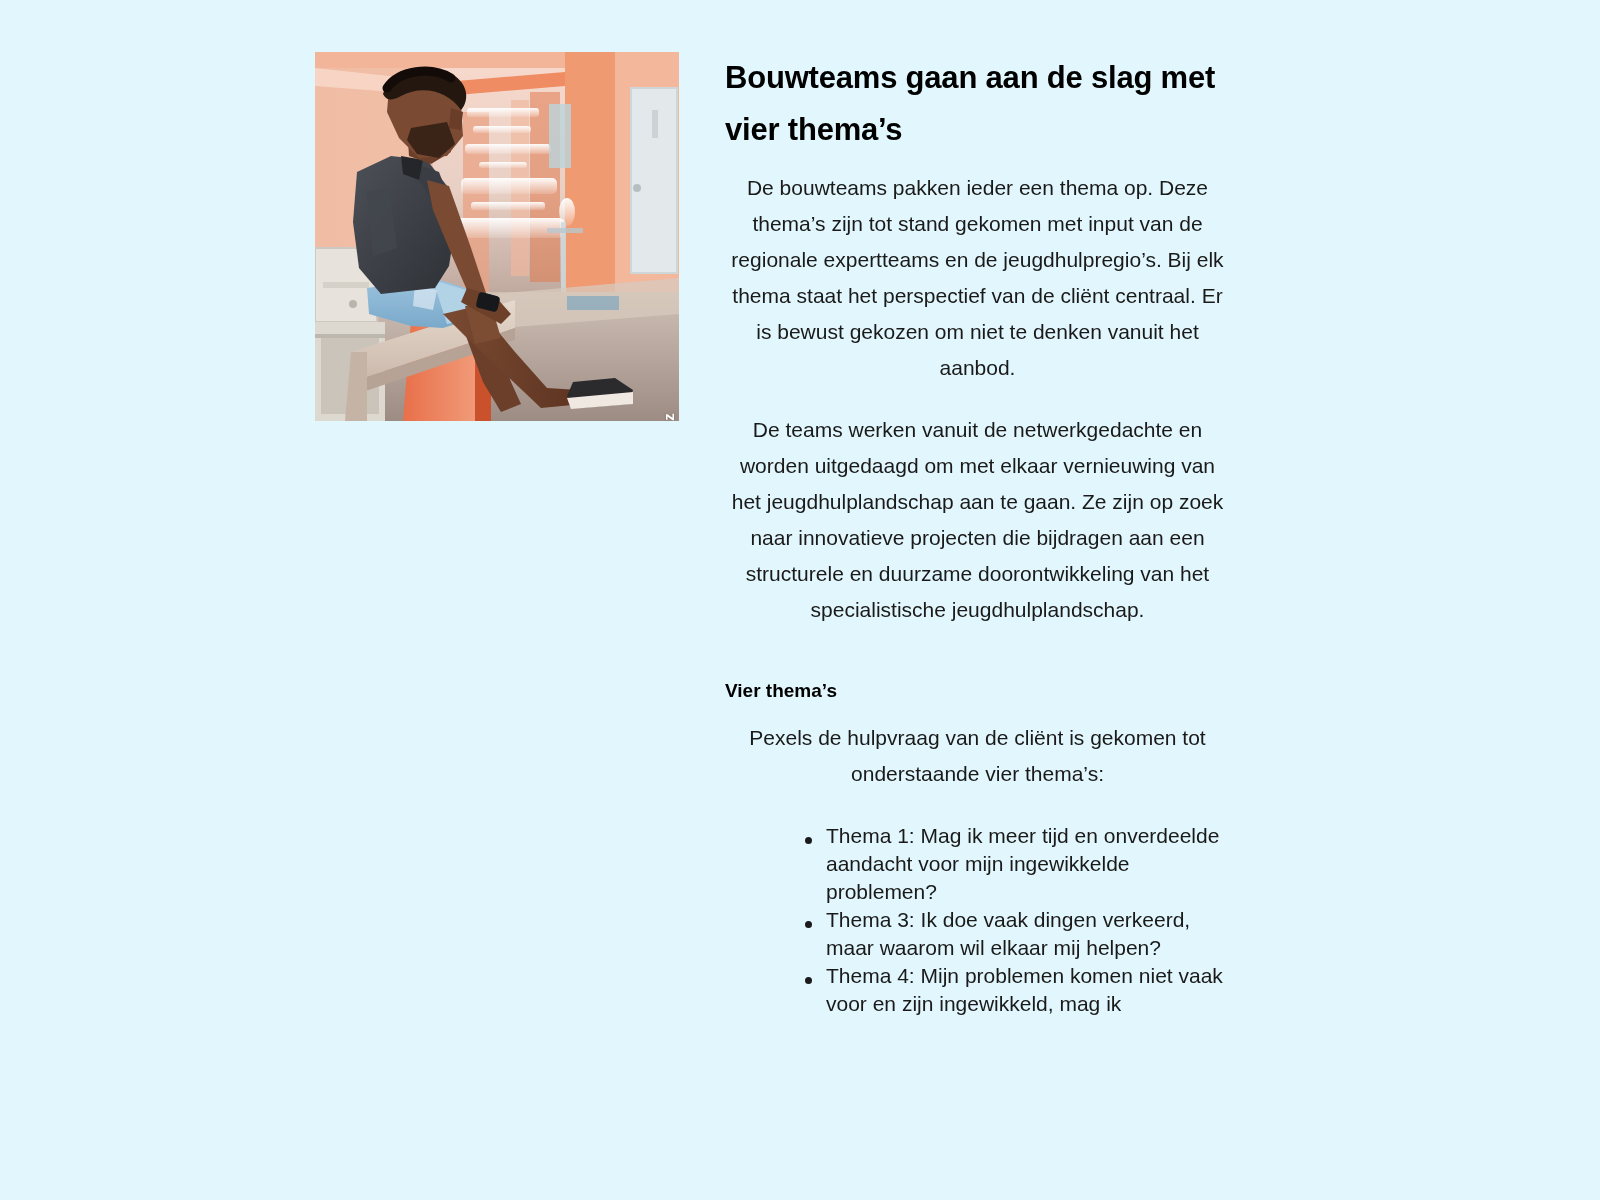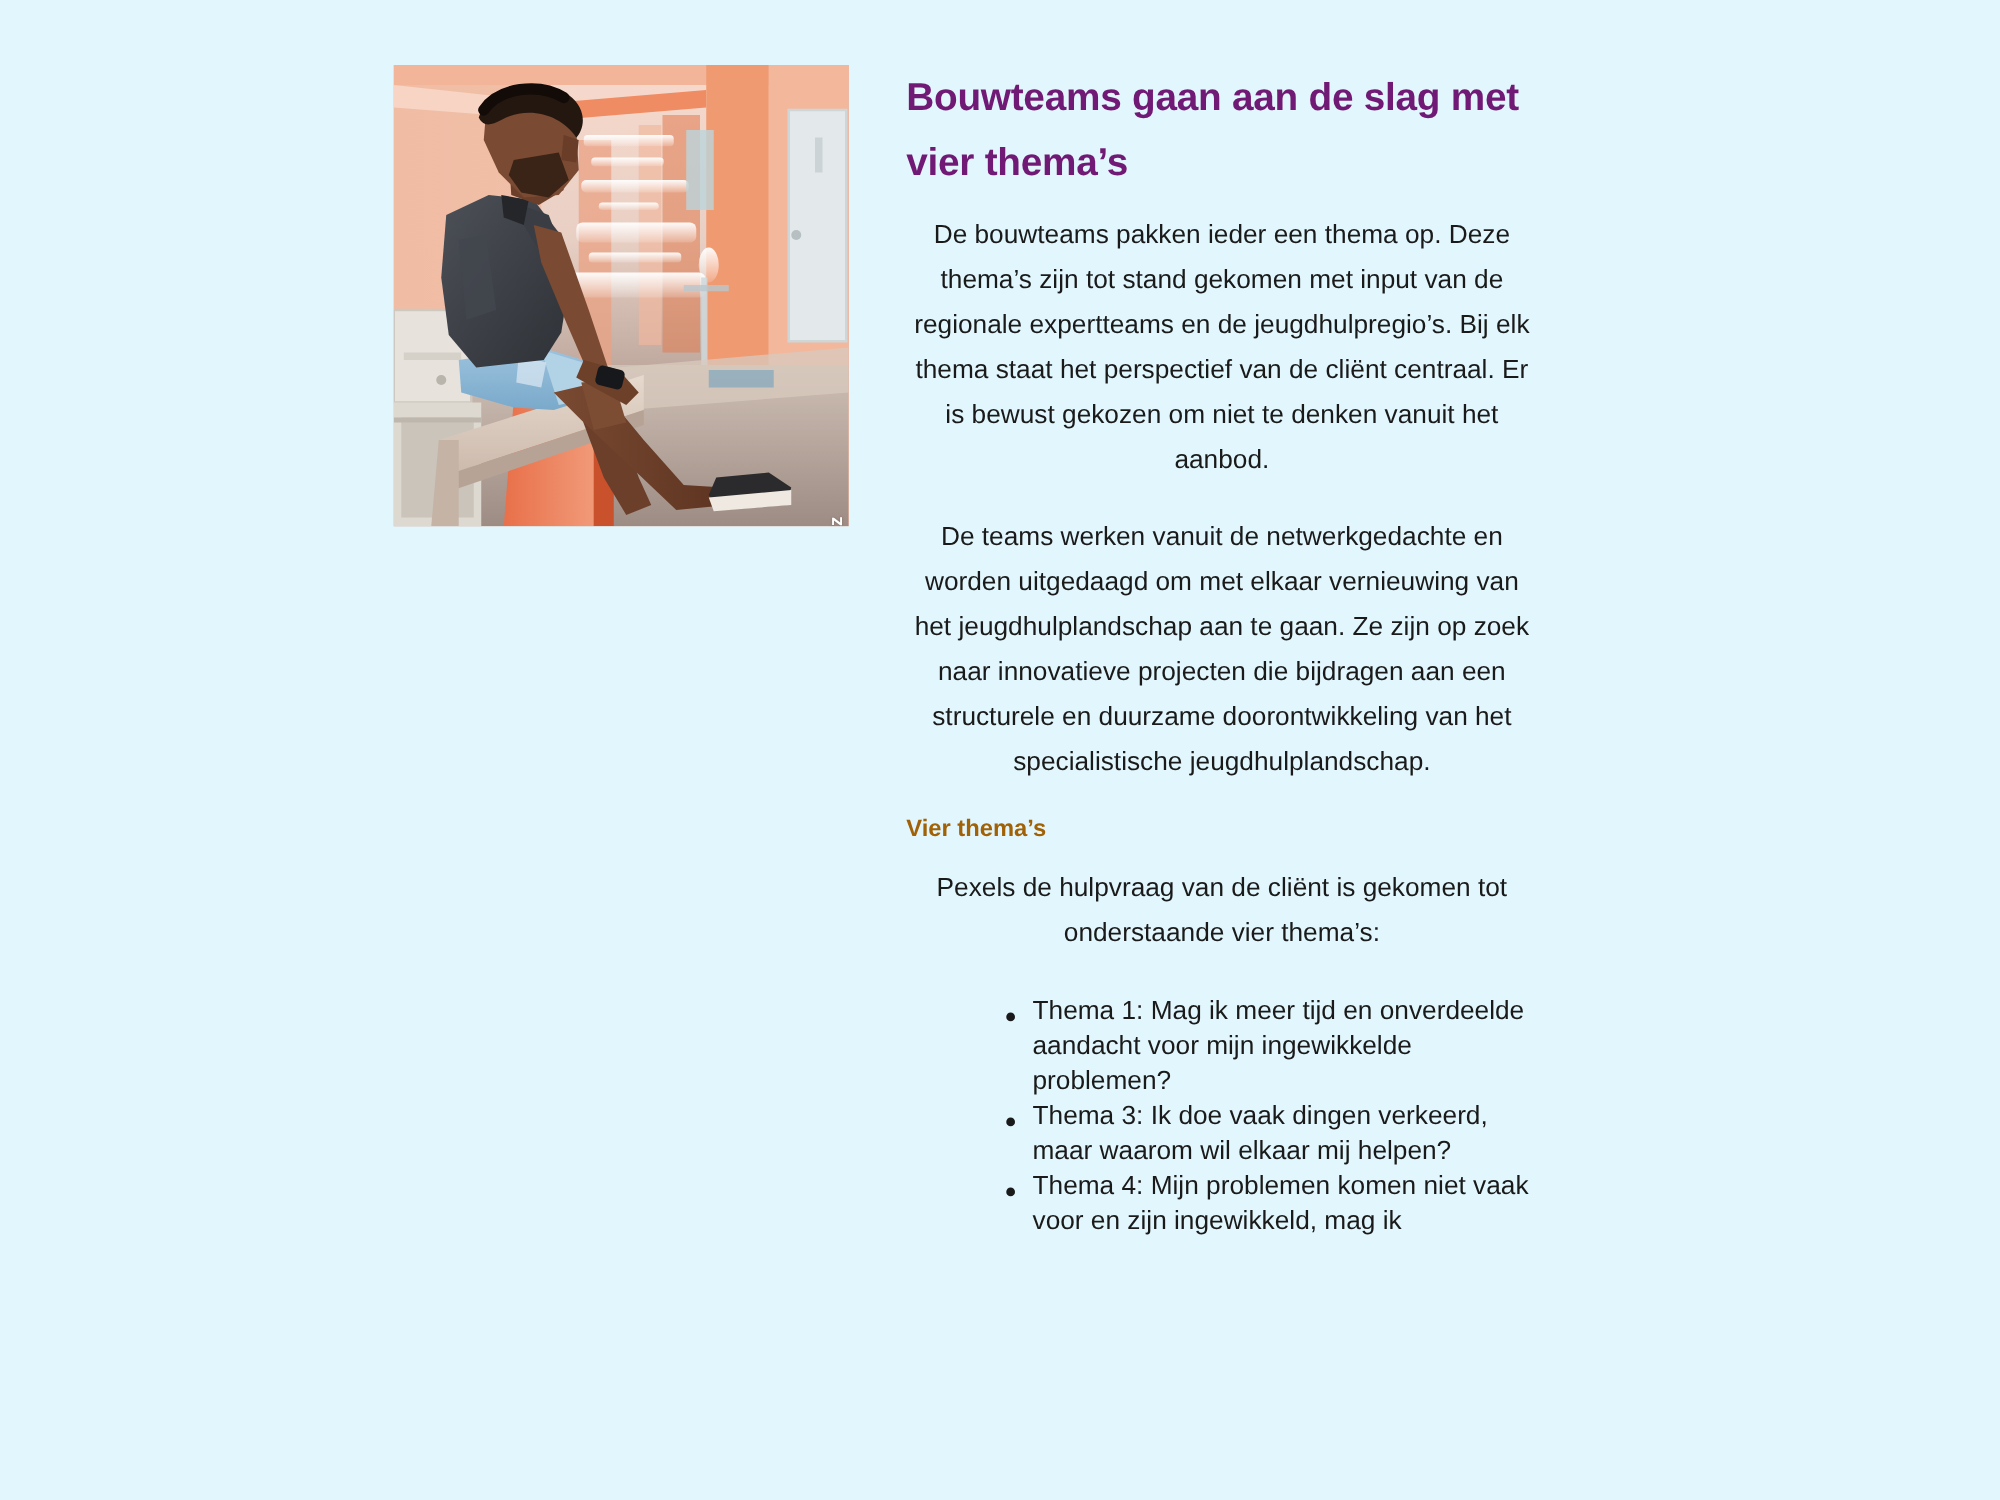--- a/index.html
+++ b/index.html
@@ -57,41 +57,41 @@
   
   .article-column {
     position: absolute;
     left: 725px;
     top: 52px;
     width: 505px;
   }
 
   .article-title {
     margin: 0;
-    color: #701a75;
+    color: #000000;
     font-size: 31px;
     font-weight: bold;
     line-height: 52px;
     letter-spacing: -0.2px;
   }
 
   .body-text {
     margin: 14px 0 0 0;
     color: #1a1a1a;
     font-size: 21px;
     line-height: 36px;
     font-weight: normal;
     text-align: center;
   }
 
   .body-text + .body-text { margin-top: 26px; }
 
   .subheading {
-    margin: 21px 0 0 0;
-    color: #a16207;
+    margin: 48px 0 0 0;
+    color: #000000;
     font-size: 19px;
     font-weight: bold;
     line-height: 30px;
   }
 
   .theme-list {
     margin: 30px 0 0 0;
     padding: 0 0 0 80px;
     list-style: none;
     color: #1a1a1a;

